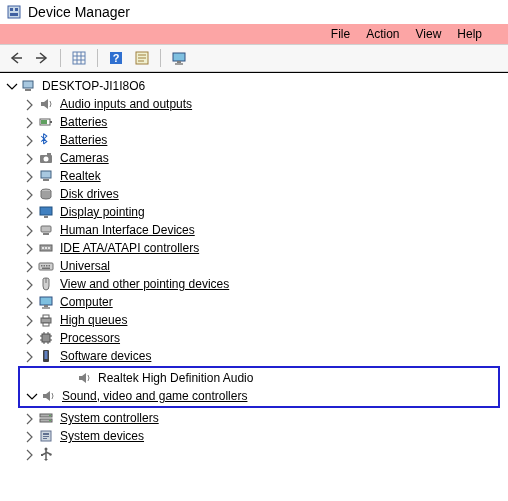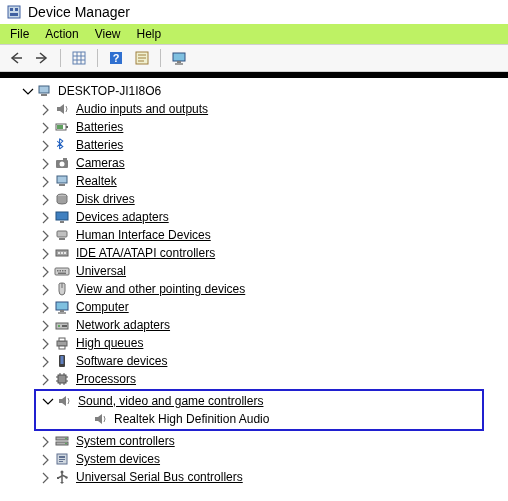--- a/index.html
+++ b/index.html
@@ -23,22 +23,23 @@
   .titlebar .app-icon {
     width: 16px; height: 16px;
     margin-right: 6px;
     display: flex; align-items: center; justify-content: center;
   }
   .titlebar .title { font-size: 14px; }
   .menubar {
     display: flex;
     align-items: center;
     height: 20px;
-    padding: 0 2px;
-    background: #bef264;
+    padding: 0 18px;
+    background: #fca5a5;
+    justify-content: flex-end;
   }
   .menubar .menu-item {
     padding: 2px 8px;
     cursor: default;
   }
   .toolbar {
     display: flex;
     align-items: center;
     height: 28px;
     padding: 2px 4px;
@@ -52,22 +53,22 @@
     display: flex; align-items: center; justify-content: center;
     border: 1px solid transparent;
     cursor: default;
   }
   .tool-sep {
     width: 1px; height: 18px;
     background: #c0c0c0;
     margin: 0 4px;
   }
   .content {
-    border-top: 6px solid #000000;
-    padding: 4px 16px;
+    border-top: 1px solid #000000;
+    padding: 4px 0;
     background: #fff;
     height: calc(100% - 72px);
     overflow: auto;
   }
   .tree { list-style: none; margin: 0; padding: 0; }
   .tree li { white-space: nowrap; }
   .node {
     display: flex; align-items: center;
     height: 18px;
     padding-left: 4px;
@@ -410,21 +411,21 @@
       <span class="expander">
             <svg width="14" height="14">
               <use href="#i-chev-r"></use>
             </svg>
           </span>
       <span class="dev-icon">
             <svg width="16" height="16">
               <use href="#i-display"></use>
             </svg>
           </span>
-      <span class="label">Devices adapters</span>
+      <span class="label">Display pointing</span>
     </div>
       </li>
       <li>
         <div class="node cat">
       <span class="expander">
             <svg width="14" height="14">
               <use href="#i-chev-r"></use>
             </svg>
           </span>
       <span class="dev-icon">
@@ -497,95 +498,80 @@
       </li>
       <li>
         <div class="node cat">
       <span class="expander">
             <svg width="14" height="14">
               <use href="#i-chev-r"></use>
             </svg>
           </span>
       <span class="dev-icon">
             <svg width="16" height="16">
-              <use href="#i-network"></use>
-            </svg>
-          </span>
-      <span class="label">Network adapters</span>
-    </div>
-      </li>
-      <li>
-        <div class="node cat">
-      <span class="expander">
-            <svg width="14" height="14">
-              <use href="#i-chev-r"></use>
-            </svg>
-          </span>
-      <span class="dev-icon">
-            <svg width="16" height="16">
               <use href="#i-printer"></use>
             </svg>
           </span>
       <span class="label">High queues</span>
     </div>
       </li>
       <li>
         <div class="node cat">
       <span class="expander">
             <svg width="14" height="14">
               <use href="#i-chev-r"></use>
             </svg>
           </span>
       <span class="dev-icon">
             <svg width="16" height="16">
+              <use href="#i-cpu"></use>
+            </svg>
+          </span>
+      <span class="label">Processors</span>
+    </div>
+      </li>
+      <li>
+        <div class="node cat">
+      <span class="expander">
+            <svg width="14" height="14">
+              <use href="#i-chev-r"></use>
+            </svg>
+          </span>
+      <span class="dev-icon">
+            <svg width="16" height="16">
               <use href="#i-software"></use>
             </svg>
           </span>
       <span class="label">Software devices</span>
     </div>
       </li>
       <li>
-        <div class="node cat">
-      <span class="expander">
-            <svg width="14" height="14">
-              <use href="#i-chev-r"></use>
-            </svg>
-          </span>
-      <span class="dev-icon">
-            <svg width="16" height="16">
-              <use href="#i-cpu"></use>
-            </svg>
-          </span>
-      <span class="label">Processors</span>
-    </div>
-      </li>
-      <li>
         <div class="highlight-box">
-          <div class="node cat">
-      <span class="expander">
-              <svg width="14" height="14">
-                <use href="#i-chev-d"></use>
-              </svg>
-            </span>
-      <span class="dev-icon">
-              <svg width="16" height="16">
-                <use href="#i-speaker"></use>
-              </svg>
-            </span>
-      <span class="label">Sound, video and game controllers</span>
-    </div>
           <div class="node dev">
           <span class="expander empty"></span>
           <span class="dev-icon">
               <svg width="16" height="16">
                 <use href="#i-speaker"></use>
               </svg>
             </span>
           <span class="label">Realtek High Definition Audio</span>
         </div>
+          <div class="node cat">
+      <span class="expander">
+              <svg width="14" height="14">
+                <use href="#i-chev-d"></use>
+              </svg>
+            </span>
+      <span class="dev-icon">
+              <svg width="16" height="16">
+                <use href="#i-speaker"></use>
+              </svg>
+            </span>
+      <span class="label">Sound, video and game controllers</span>
+    </div>
         </div>
       </li>
       <li>
         <div class="node cat">
       <span class="expander">
             <svg width="14" height="14">
               <use href="#i-chev-r"></use>
             </svg>
           </span>
       <span class="dev-icon">
@@ -616,17 +602,16 @@
       <span class="expander">
             <svg width="14" height="14">
               <use href="#i-chev-r"></use>
             </svg>
           </span>
       <span class="dev-icon">
             <svg width="16" height="16">
               <use href="#i-usb"></use>
             </svg>
           </span>
-      <span class="label">Universal Serial Bus controllers</span>
     </div>
       </li>
     </ul>
 </div>
 
 </body></html>

